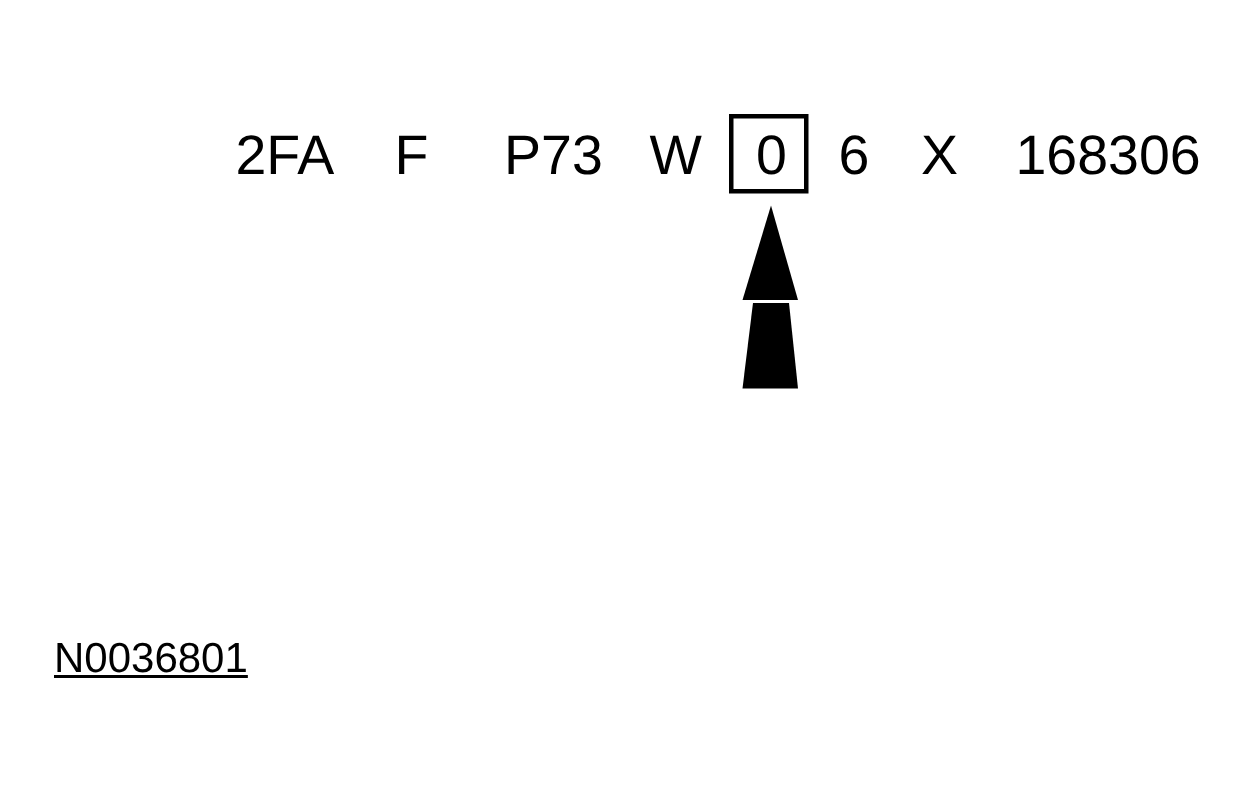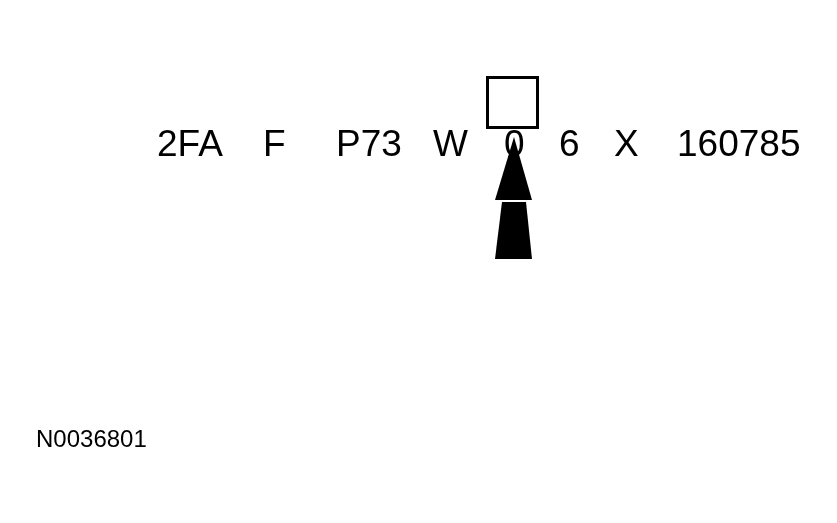--- a/index.html
+++ b/index.html
@@ -1,37 +1,37 @@
 <!DOCTYPE html>
 <html><head>
 <meta charset="utf-8">
 <style>
   html, body { margin: 0; padding: 0; background: #ffffff; }
   body { width: 837px; height: 523px; position: relative; overflow: hidden;
          font-family: "Liberation Sans", sans-serif; color: #000; }
   .vin-char { position: absolute; top: 84px; font-size: 37px; line-height: 40px;
-              white-space: nowrap; margin-top: 40px; }
+              white-space: nowrap; }
   .highlight-box { position: absolute; left: 486px; top: 76px; width: 53px; height: 53px;
                    border: 3px solid #000; box-sizing: border-box; }
   .arrow { position: absolute; left: 0; top: 0; }
-  .figure-id { position: absolute; left: 36px; top: 424px; font-size: 24px; line-height: 30px; }
+  .figure-id { position: absolute; left: 36px; top: 424px; font-size: 28px; line-height: 30px; text-decoration: underline; }
 </style>
 </head>
 <body>
 
 <div>
   <span class="vin-char" style="left:157px">2FA</span>
   <span class="vin-char" style="left:263px">F</span>
   <span class="vin-char" style="left:336px">P73</span>
   <span class="vin-char" style="left:433px">W</span>
   <div class="highlight-box"></div>
   <span class="vin-char" style="left:504px">0</span>
   <span class="vin-char" style="left:559px">6</span>
   <span class="vin-char" style="left:614px">X</span>
-  <span class="vin-char" style="left:677px">160785</span>
+  <span class="vin-char" style="left:677px">168306</span>
 
   <svg class="arrow" width="837" height="523">
     <polygon points="514,137 495,200 532,200" fill="#000"></polygon>
     <polygon points="502,202 526,202 532,259 495,259" fill="#000"></polygon>
   </svg>
 
   <span class="figure-id">N0036801</span>
 </div>
 
 </body></html>

